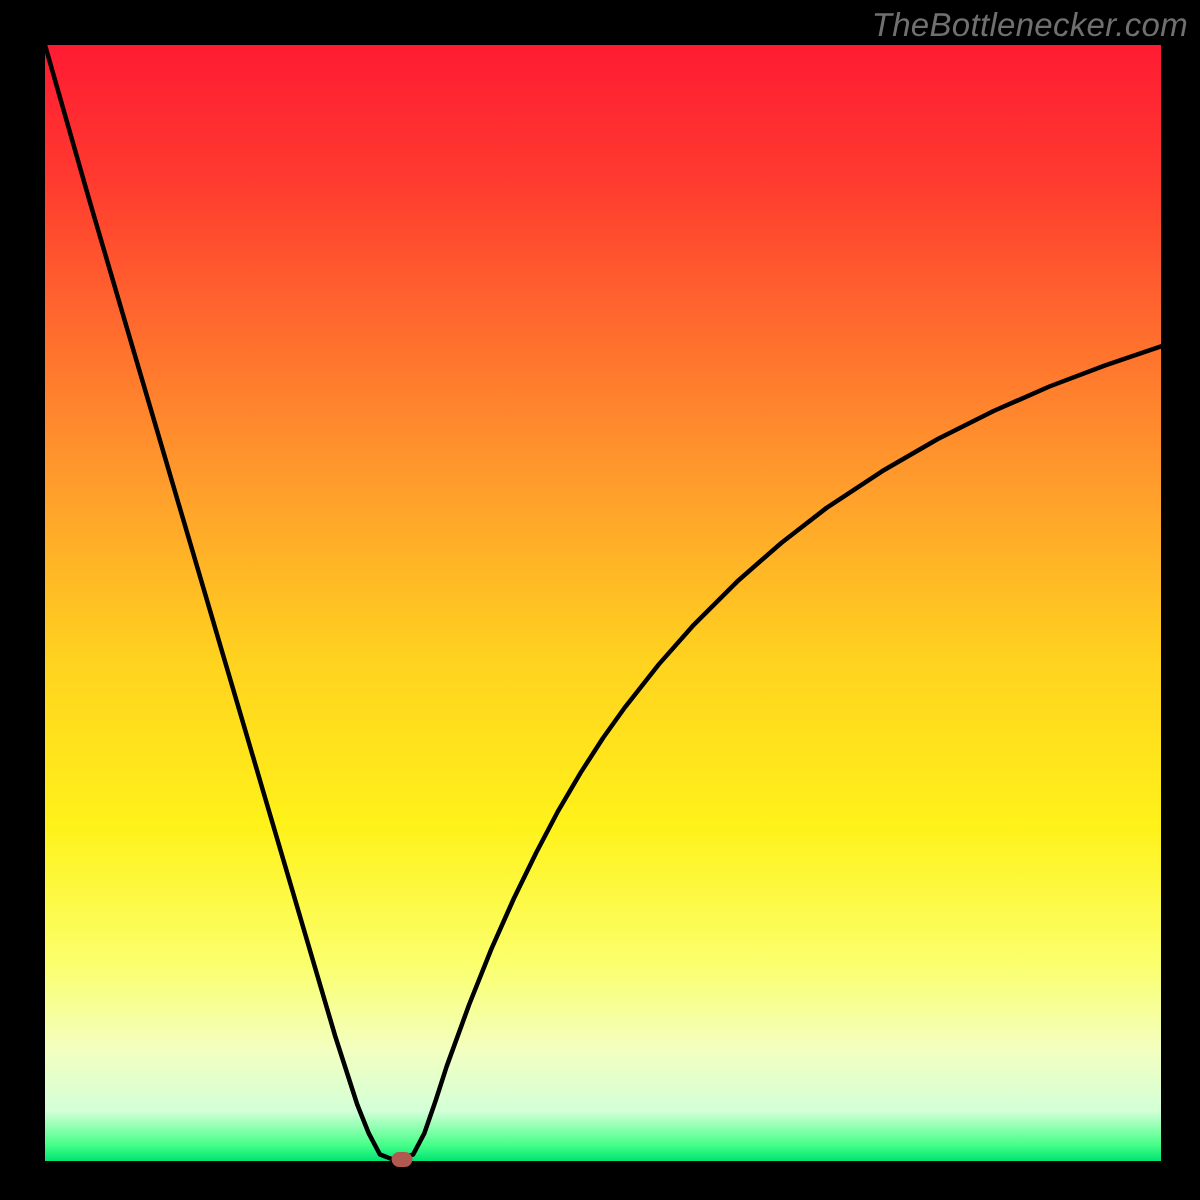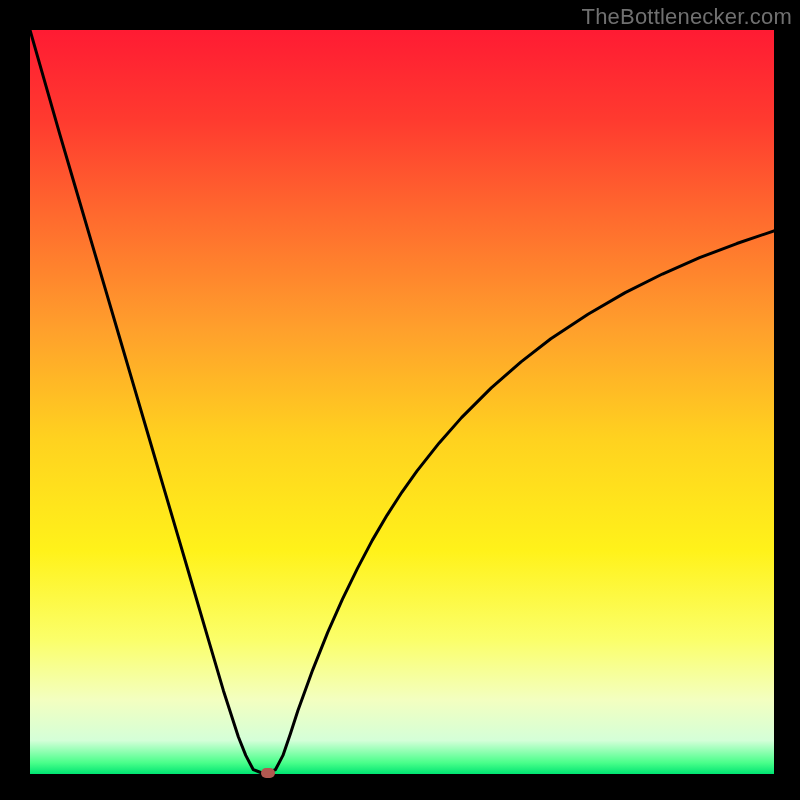--- a/index.html
+++ b/index.html
@@ -11,20 +11,21 @@
     font-family: Arial, Helvetica, sans-serif;
     overflow: hidden;
   }
   .frame {
     position: absolute;
     top: 0;
     left: 0;
     width: 800px;
     height: 588px;
     background: #000;
+    font-style: italic;
   }
   .plot-area {
     position: absolute;
     left: 30px;
     top: 30px;
     width: 744px;
     height: 744px;
   }
   .watermark {
     position: absolute;

